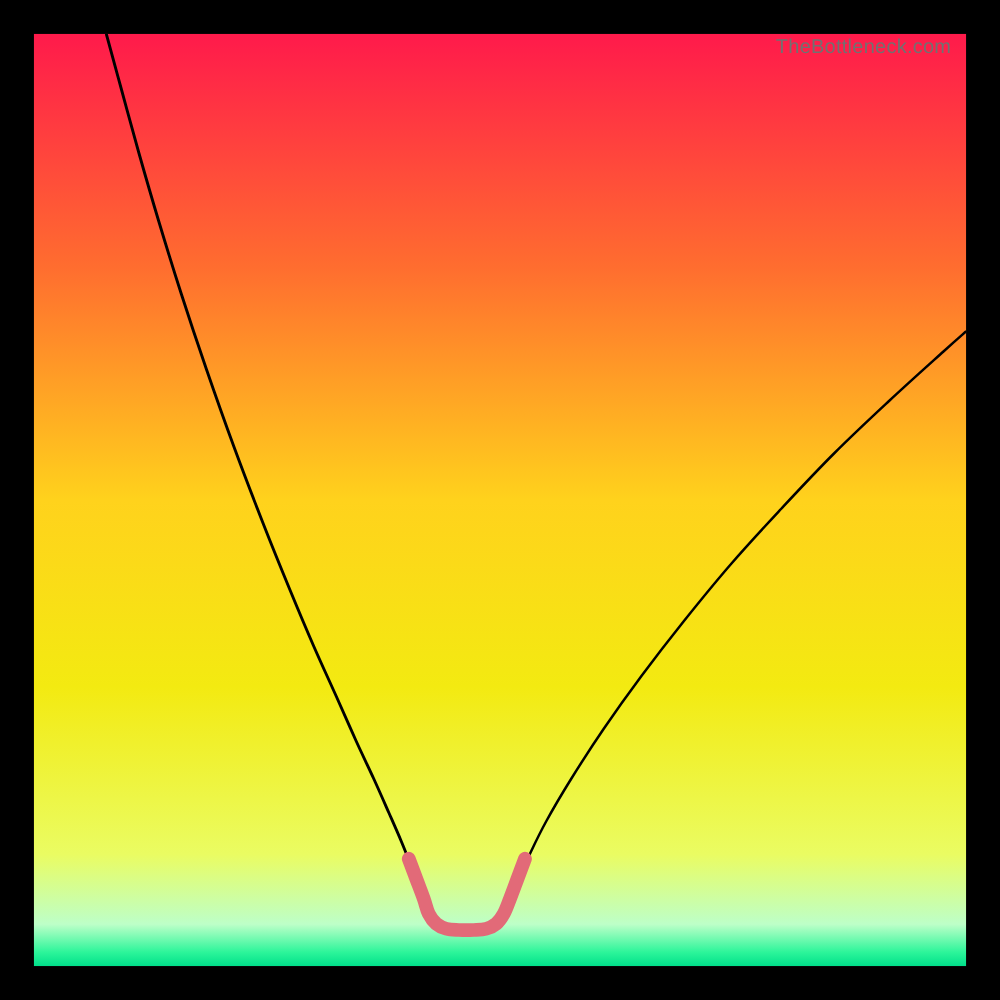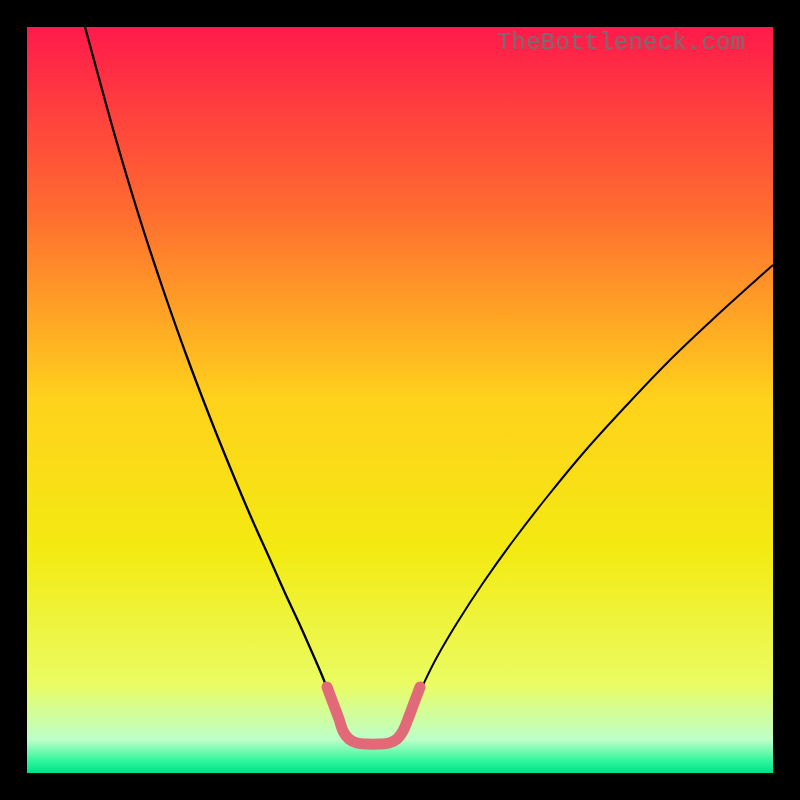--- a/index.html
+++ b/index.html
@@ -14,23 +14,23 @@
     position: absolute;
     left: 27px;
     top: 27px;
     width: 746px;
     height: 746px;
     background: #000;
   }
   .watermark {
     position: absolute;
     top: 2px;
-    right: 28px;
-    font-family: Liberation Mono, monospace;
-    font-size: 24px;
+    right: 12px;
+    font-family: Liberation Sans, sans-serif;
+    font-size: 16px;
     font-weight: 500;
     color: #717171;
     letter-spacing: 0.2px;
     z-index: 10;
   }
   svg {
     display: block;
     width: 746px;
     height: 746px;
   }

